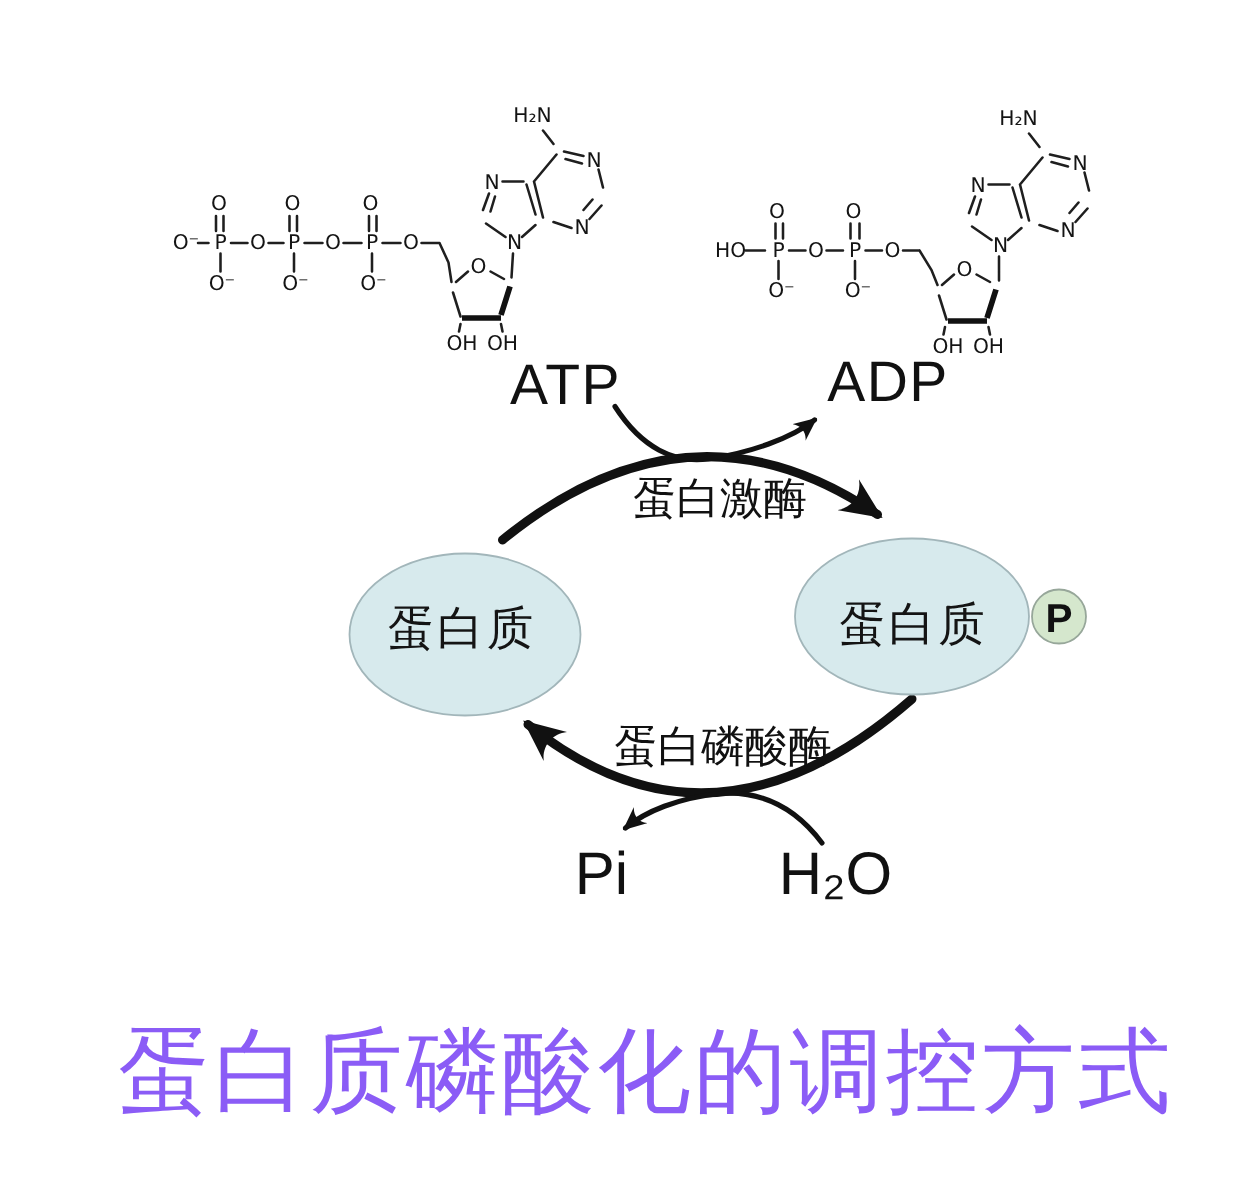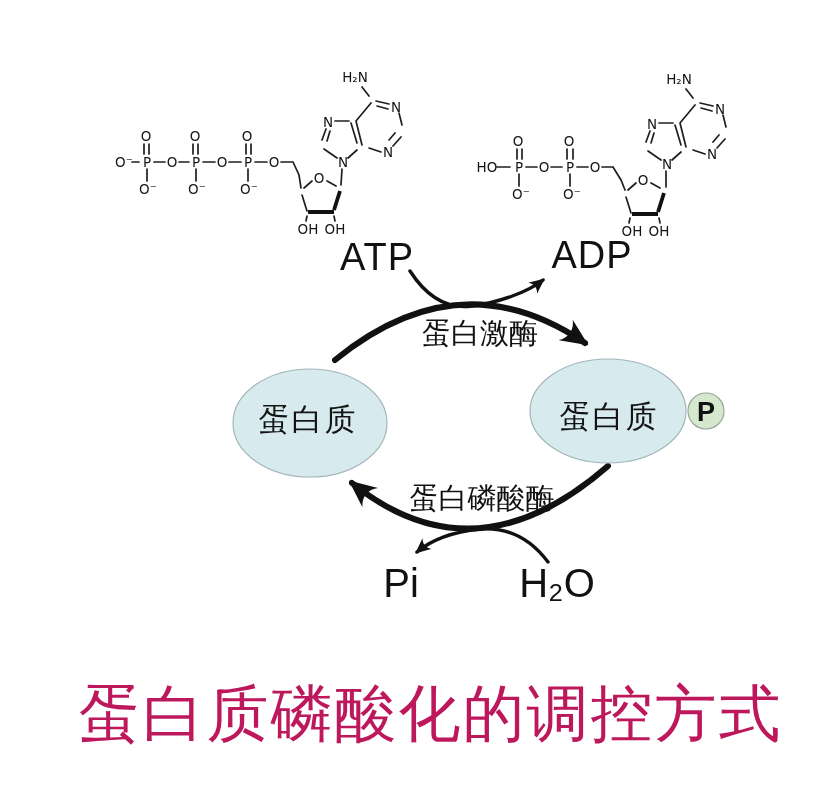--- a/index.html
+++ b/index.html
@@ -10,21 +10,21 @@
   .bond-thick{stroke:#111;stroke-width:3.8;fill:none;stroke-linecap:butt;}
   .atom{font:13.5px "DejaVu Sans",sans-serif;fill:#141414;text-anchor:middle;dominant-baseline:central;}
   .arrow-big{stroke:#111;stroke-width:6;fill:none;stroke-linecap:round;marker-end:url(#ah);}
   .arrow-small{stroke:#111;stroke-width:3.4;fill:none;stroke-linecap:round;marker-end:url(#ah);}
   .lbl-nuc{font-size:38px;fill:#111;text-anchor:middle;dominant-baseline:central;letter-spacing:1px;}
   .lbl-chem{font-size:40px;fill:#111;text-anchor:middle;dominant-baseline:central;}
   .lbl-cjk{font-size:29px;fill:#111;text-anchor:middle;dominant-baseline:central;}
   .lbl-protein{font-size:31px;fill:#141414;text-anchor:middle;dominant-baseline:central;letter-spacing:2px;}
   .lbl-p{font-size:27px;font-weight:bold;fill:#111;text-anchor:middle;dominant-baseline:central;}
   #title{position:absolute;left:0;top:672px;width:100%;text-align:center;padding-left:26px;
-         box-sizing:border-box;font-size:62px;font-weight:300;color:#be185d;letter-spacing:2px;
+         box-sizing:border-box;font-size:62px;font-weight:300;color:#8b5cf6;letter-spacing:2px;
          white-space:nowrap;}
 </style>
 </head>
 <body>
 
 <div id="stage">
 
   <svg width="835" height="660" viewBox="0 0 835 660">
     <defs>
       <marker id="ah" viewBox="0 0 10 9" refX="8.5" refY="4.5" markerWidth="4.6" markerHeight="4.2" orient="auto-start-reverse">

